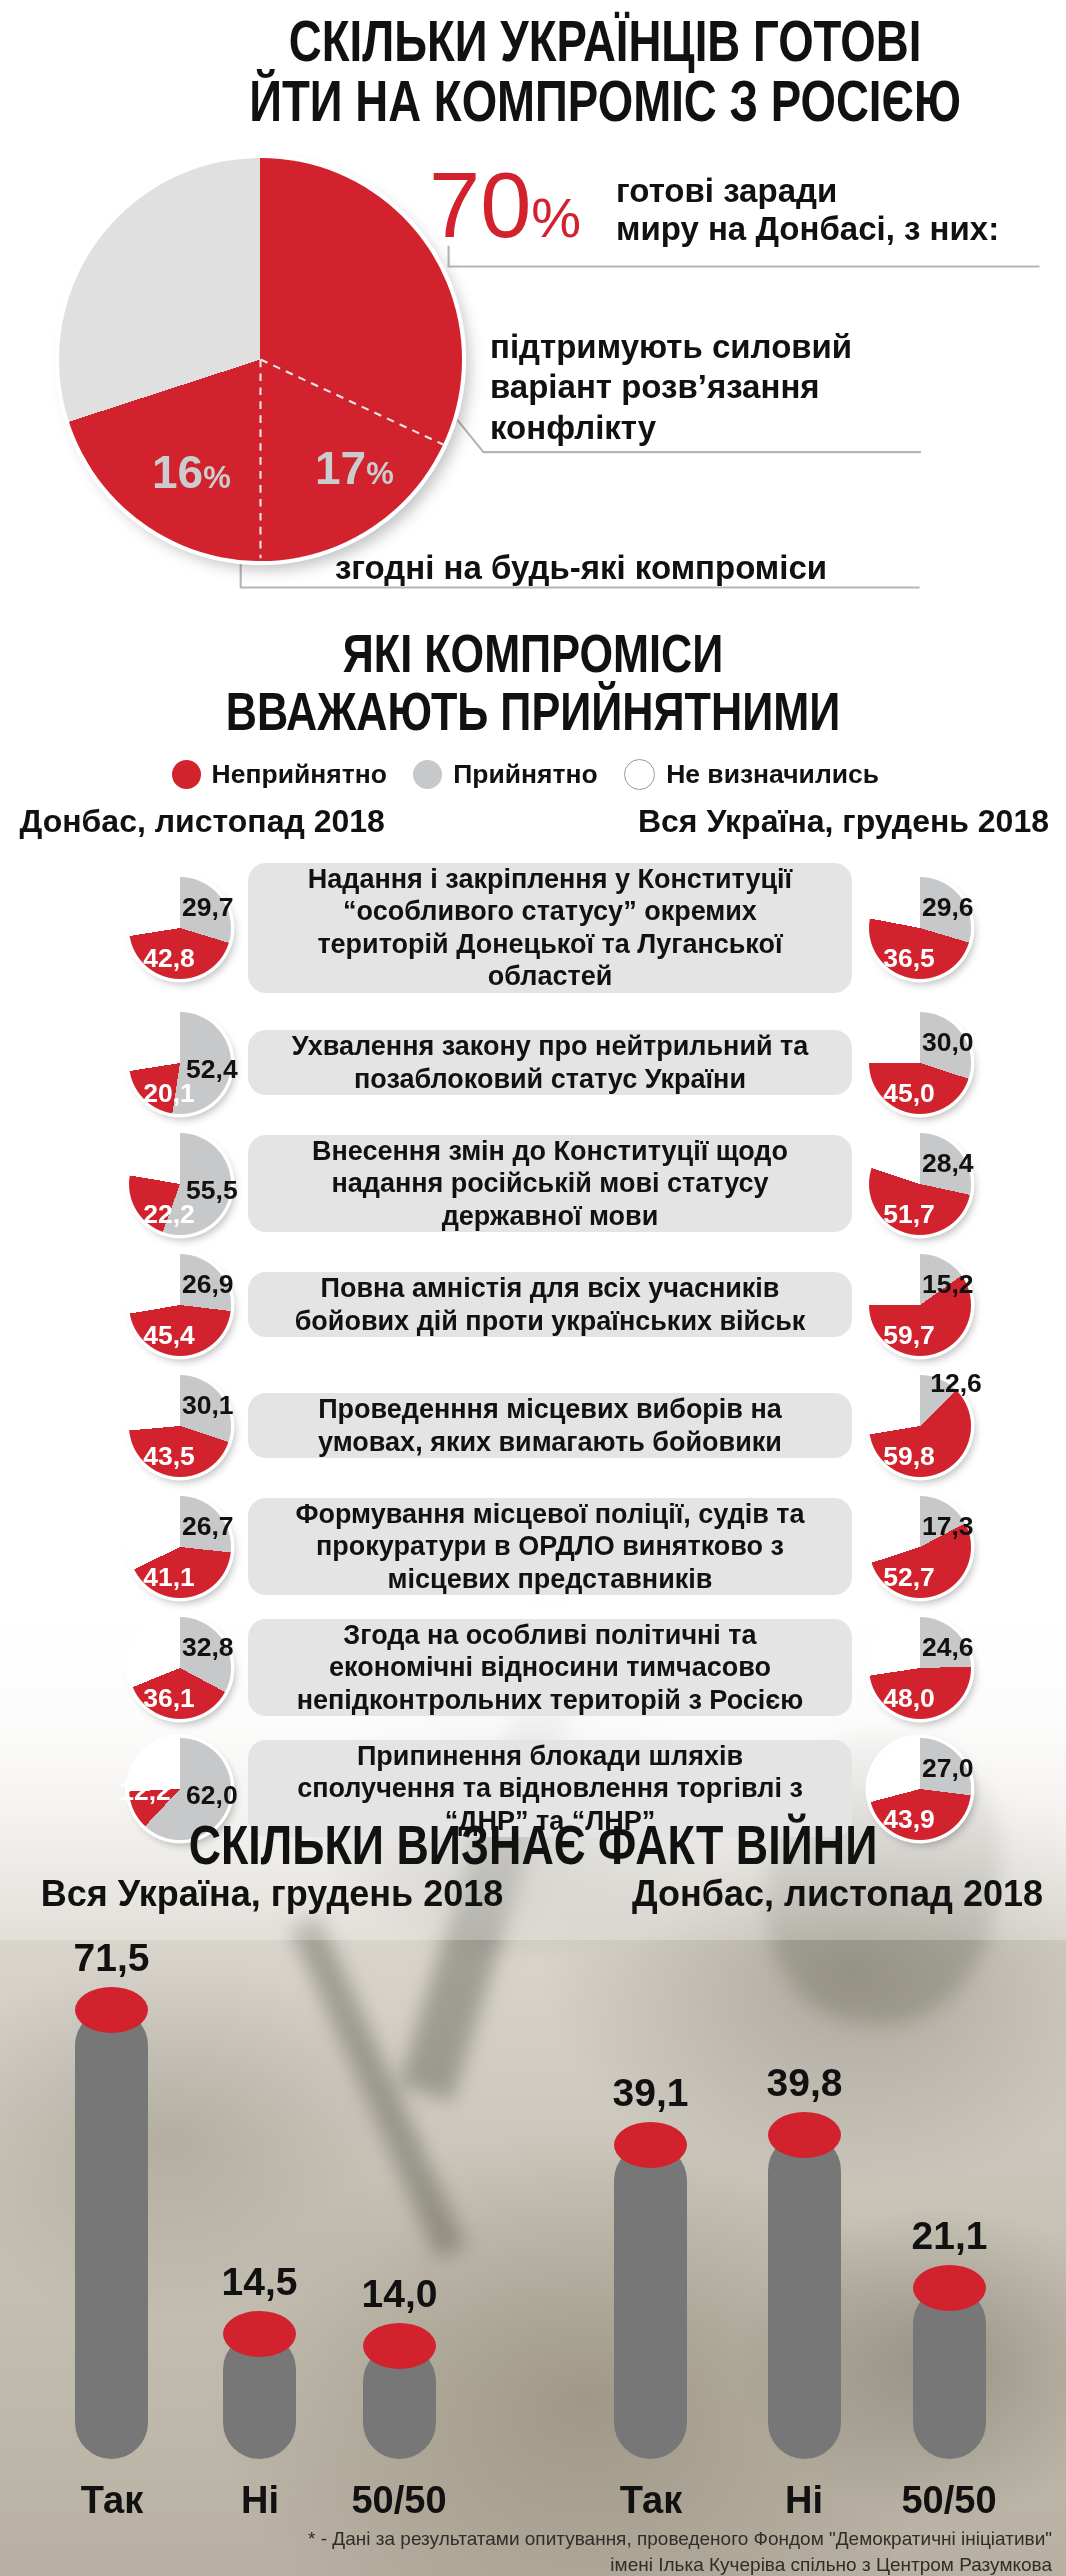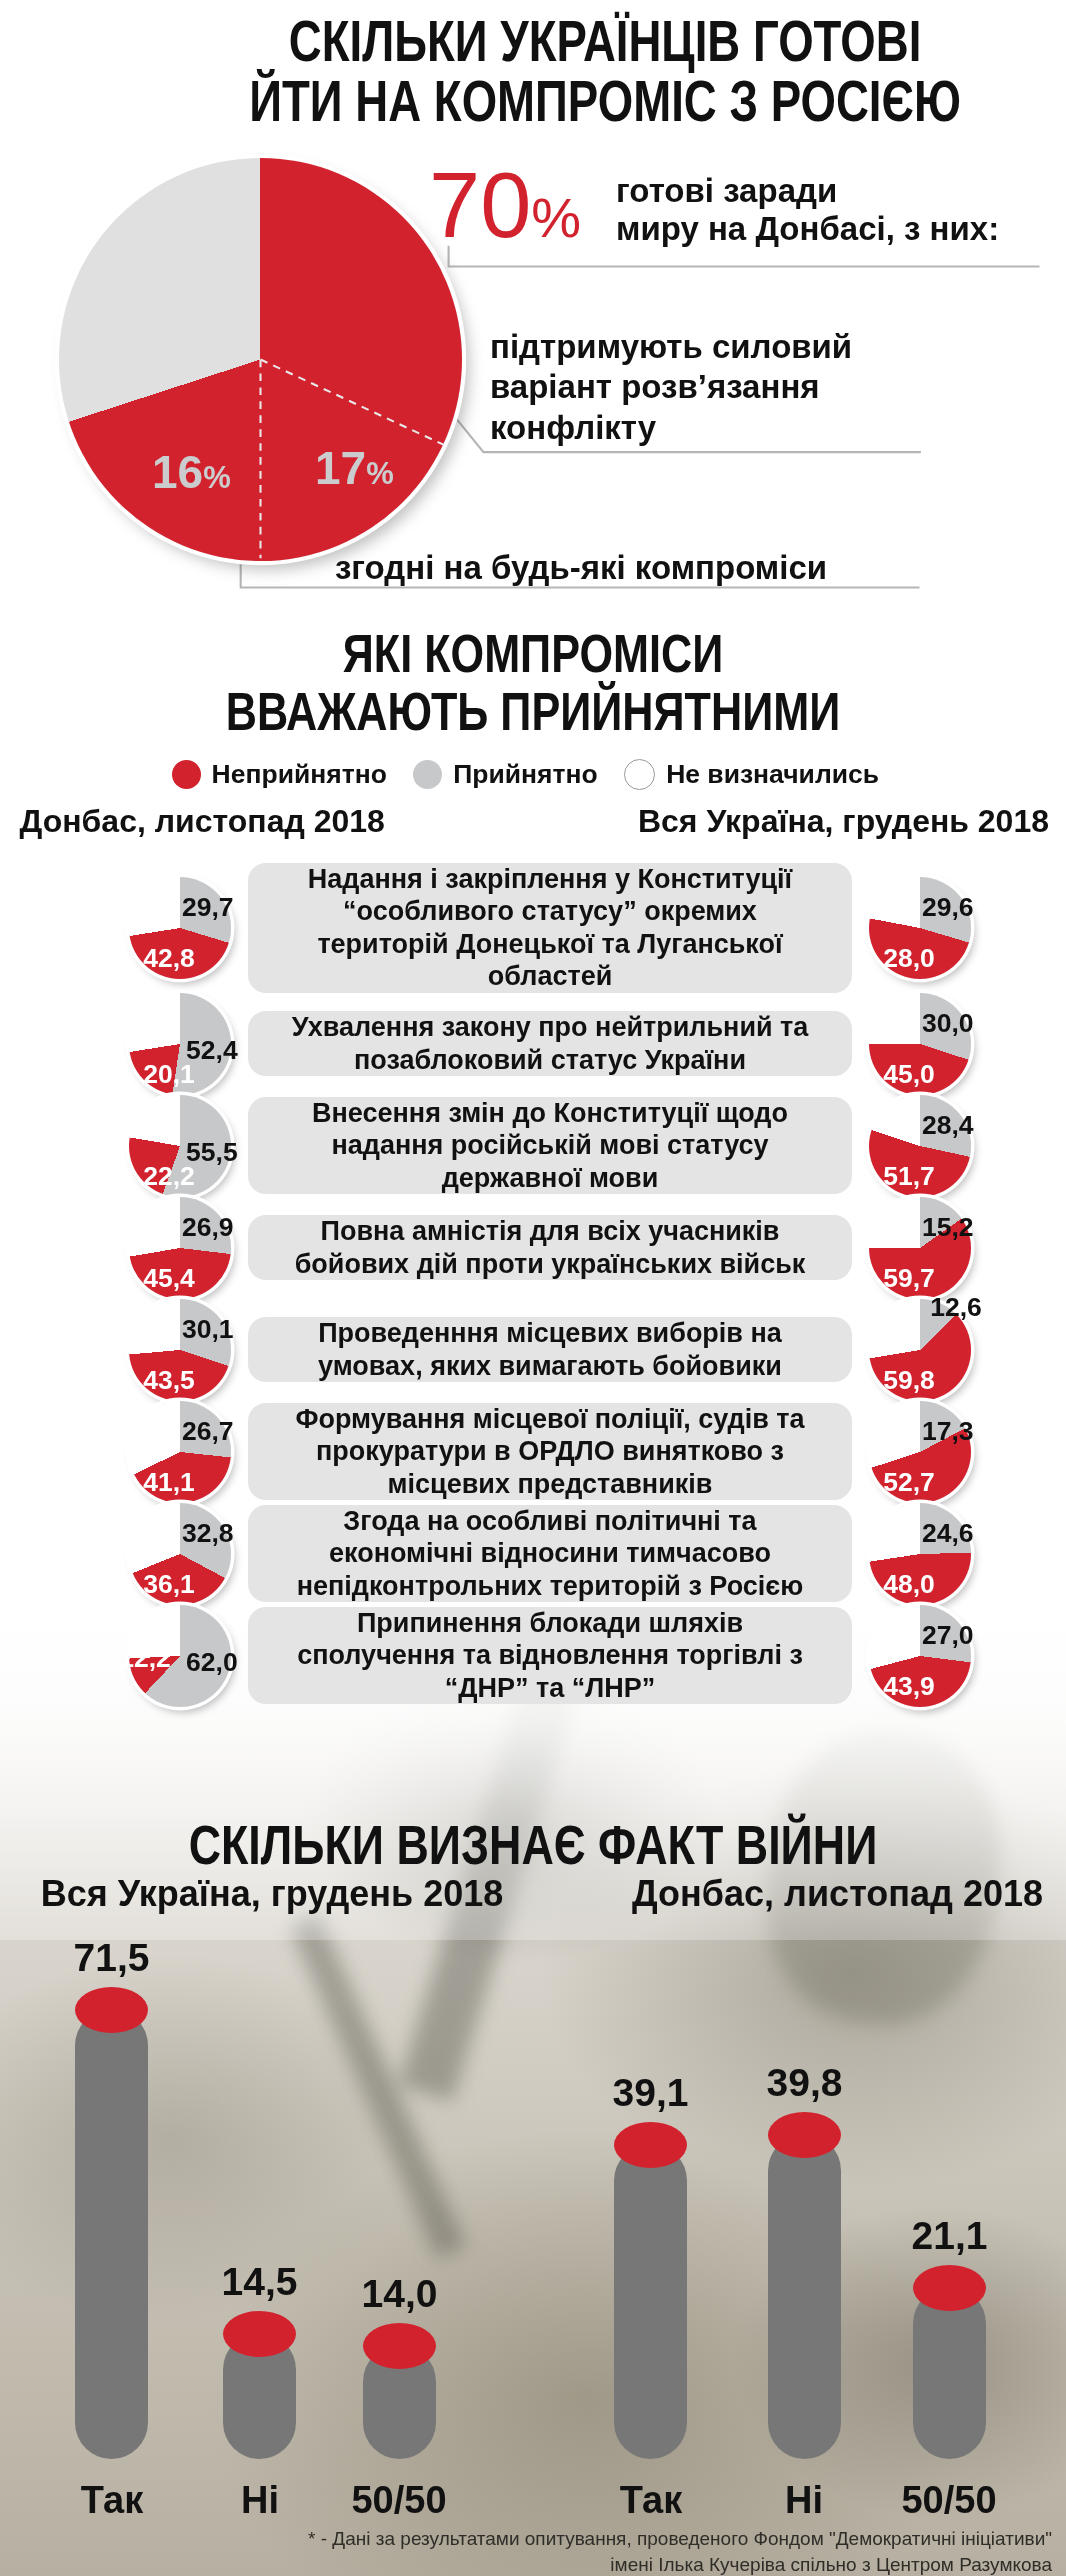--- a/index.html
+++ b/index.html
@@ -47,21 +47,21 @@
   .callout-bottom{position:absolute;left:241px;width:680px;top:549px;text-align:center;font-weight:bold;font-size:33px;}
 
   
   .s1-title{position:absolute;left:0;right:0;top:625px;text-align:center;font-weight:bold;
       font-size:54px;line-height:1.07;transform:scaleX(.8);}
   .legend{position:absolute;left:0;right:0;top:759px;display:flex;justify-content:center;align-items:center;gap:11px;}
   .legend .dot{width:29px;height:29px;border-radius:50%;flex:none;}
   .legend .lab{font-weight:bold;font-size:26.5px;margin-right:15.4px;}
   .cols1{position:absolute;left:19.5px;right:17px;top:803px;display:flex;justify-content:space-between;
       font-weight:bold;font-size:32px;}
-  .rows{position:absolute;left:129px;width:842px;top:863px;display:flex;flex-direction:column;justify-content:flex-end;}
+  .rows{position:absolute;left:129px;width:842px;top:863px;display:flex;flex-direction:column;gap:19px;justify-content:flex-end;}
   .row{display:flex;align-items:center;}
   .mini-wrap{position:relative;width:102px;height:102px;flex:none;}
   .mini{width:102px;height:102px;border-radius:50%;
       box-shadow:0 0 0 3.5px #fff, 3.5px 4.9px 8.4px rgba(0,0,0,.28);}
   .pv{position:absolute;font-weight:bold;font-size:26.5px;line-height:1;}
   .pv.top{top:17px;left:52%;color:#111;}
   .pv.top.mid{top:44%;left:56%;}
   .pv.top.hi{top:-4.2px;left:60%;}
   .pv.bot{bottom:7px;left:14%;color:#fff;}
   .pv.bot.lowleft{left:-9.8px;bottom:34%;margin-top:25px;}
@@ -154,21 +154,21 @@
     <div class="row">
       <div class="mini-wrap">
         <div class="mini" style="background: conic-gradient(rgb(198, 200, 202) 0deg, rgb(198, 200, 202) 29.7%, rgb(210, 34, 46) 0deg, rgb(210, 34, 46) 72.5%, rgb(255, 255, 255) 0deg, rgb(255, 255, 255) 100%);"></div>
         <div class="pv top">29,7</div>
         <div class="pv bot">42,8</div>
       </div>
       <div class="card">Надання і закріплення у Конституції “особливого статусу” окремих територій Донецької та Луганської областей</div>
       <div class="mini-wrap">
         <div class="mini" style="background: conic-gradient(rgb(198, 200, 202) 0deg, rgb(198, 200, 202) 29.6%, rgb(210, 34, 46) 0deg, rgb(210, 34, 46) 78%, rgb(255, 255, 255) 0deg, rgb(255, 255, 255) 100%);"></div>
         <div class="pv top">29,6</div>
-        <div class="pv bot">28,0</div>
+        <div class="pv bot">36,5</div>
       </div>
     </div>
 
     <div class="row">
       <div class="mini-wrap">
         <div class="mini" style="background: conic-gradient(rgb(198, 200, 202) 0deg, rgb(198, 200, 202) 52.4%, rgb(210, 34, 46) 0deg, rgb(210, 34, 46) 72.5%, rgb(255, 255, 255) 0deg, rgb(255, 255, 255) 100%);"></div>
         <div class="pv top mid">52,4</div>
         <div class="pv bot">20,1</div>
       </div>
       <div class="card">Ухвалення закону про нейтрильний та позаблоковий статус України</div>

